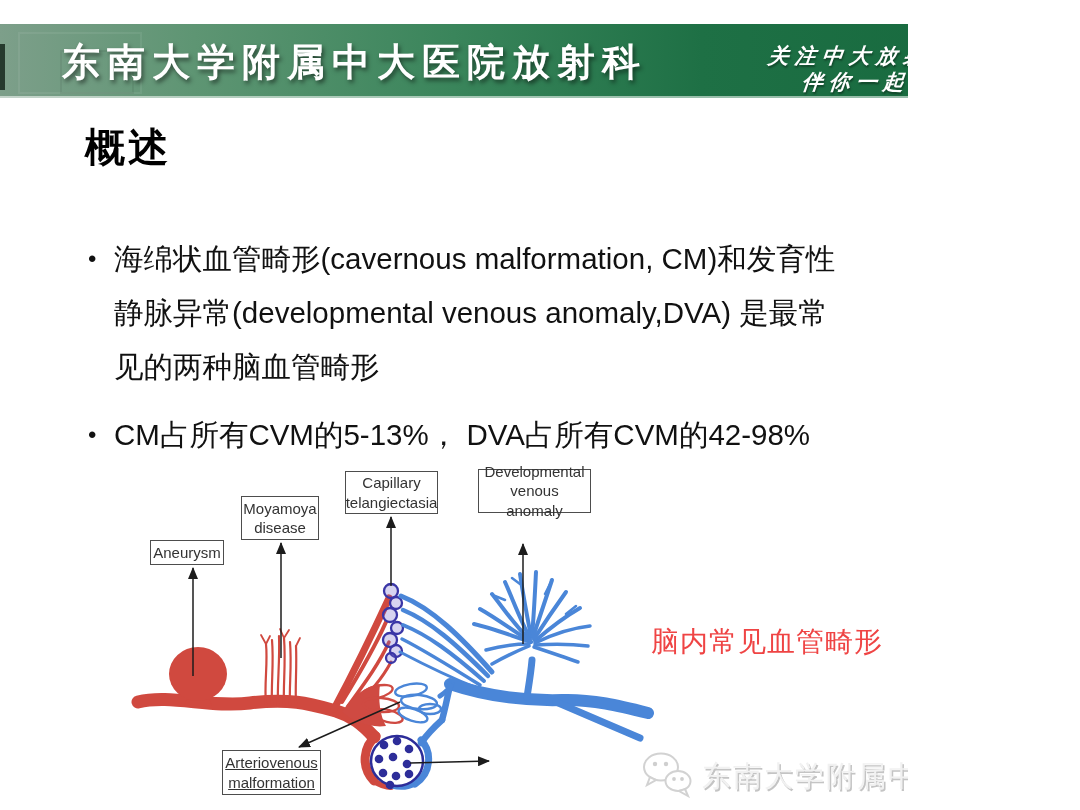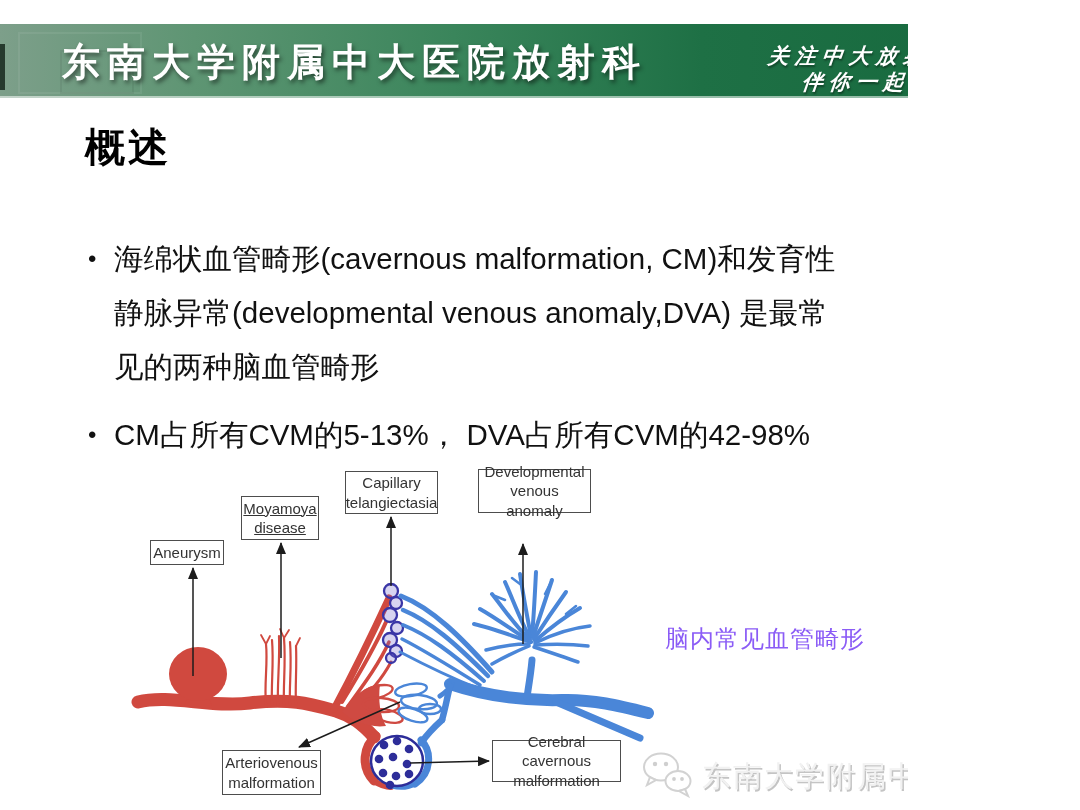--- a/index.html
+++ b/index.html
@@ -27,32 +27,32 @@
 
   
   .page-title{position:absolute;left:85px;top:96px;font-size:40px;font-weight:700;color:#000;
     letter-spacing:3px;}
   .bullet{position:absolute;color:#111;font-size:29.5px;line-height:54px;}
   .bullet .marker{position:absolute;left:0;top:0;font-size:24px;}
   .bullet .lines{margin-left:26px;}
   .bullet1{left:88px;top:208px;width:940px;}
   .bullet2{left:88px;top:384px;width:940px;}
 
-  .caption{position:absolute;left:665px;top:599px;font-size:24px;color:#8b5cf6;
+  .caption{position:absolute;left:651px;top:599px;font-size:28px;color:#ef4444;
     letter-spacing:1px;white-space:nowrap;}
 
   
   .dbox{position:absolute;background:#fff;border:1.5px solid #4d4d4d;color:#333;
     font-size:15px;line-height:1.3;display:flex;align-items:center;justify-content:center;
     text-align:center;padding:2px 4px;box-sizing:border-box;}
   .box-aneurysm {left:150px;top:516px;width:74px; height:25px;}
-  .box-moyamoya {left:241px;top:472px;width:78px; height:44px;text-decoration:underline;}
+  .box-moyamoya {left:241px;top:472px;width:78px; height:44px;}
   .box-capillary{left:345px;top:447px;width:93px; height:43px;}
   .box-dva      {left:478px;top:445px;width:113px;height:44px;}
-  .box-avm      {left:222px;top:726px;width:99px; height:45px;}
+  .box-avm      {left:222px;top:726px;width:99px; height:45px;text-decoration:underline;}
   .box-ccm      {left:492px;top:716px;width:129px;height:42px;}
 
   .vessel-svg{position:absolute;left:0;top:0;width:1080px;height:810px;}
 
   
   .watermark-text{position:absolute;left:702px;top:733px;font-size:29px;letter-spacing:2px;
     color:#f1f1f1;white-space:nowrap;
     text-shadow:1.5px 1.5px 0 #c4c4c4,-1px -1px 0 #ffffff;}
   .wechat{position:absolute;left:640px;top:726px;width:58px;height:52px;}
 </style>
@@ -230,21 +230,20 @@
       <path d="M 400 678 L 299 723" marker-end="url(#arrow)"></path>
       <path d="M 410 739 L 489 737" marker-end="url(#arrow)"></path>
     </g>
   </svg>
 
   <div class="dbox box-aneurysm">Aneurysm</div>
   <div class="dbox box-moyamoya">Moyamoya disease</div>
   <div class="dbox box-capillary">Capillary telangiectasia</div>
   <div class="dbox box-dva">Developmental venous anomaly</div>
   <div class="dbox box-avm">Arteriovenous malformation</div>
-  <div class="dbox box-ccm">Cerebral cavernous malformation</div>
 
   <div class="caption">脑内常见血管畸形</div>
 
   <svg class="wechat" viewBox="0 0 58 52">
     <g stroke="#d2d2d2" stroke-width="2" fill="#ffffff">
       <ellipse cx="21" cy="17" rx="17" ry="13.5"></ellipse>
       <path d="M 10 27 L 7 35 L 16 30 Z"></path>
       <ellipse cx="38" cy="31" rx="12.5" ry="10"></ellipse>
       <path d="M 45 39 L 48 46 L 39 41 Z"></path>
     </g>

